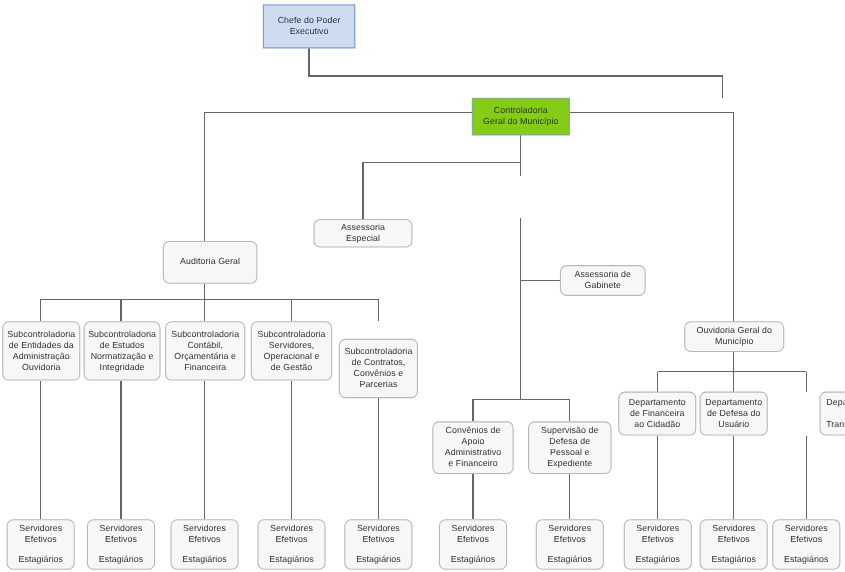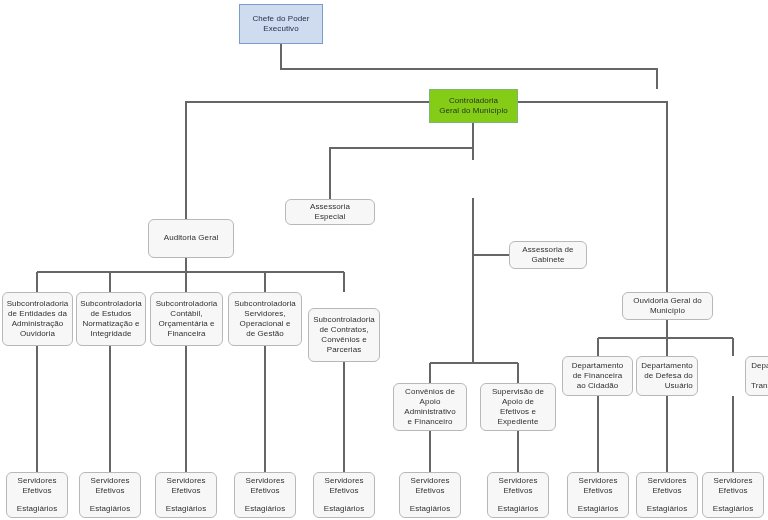--- a/index.html
+++ b/index.html
@@ -152,27 +152,27 @@
     <span>Subcontroladoria Servidores, Operacional e de Gestão</span>
   </div>
   <div class="node" style="left:308px; top:292px; width:72px; height:54px;margin-top:16px;">
     <span>Subcontroladoria de Contratos, Convênios e Parcerias</span>
   </div>
 
   <div class="node" style="left:393px; top:383px; width:74px; height:48px;">
     <span>Convênios de Apoio Administrativo e Financeiro</span>
   </div>
   <div class="node" style="left:480px; top:383px; width:76px; height:48px;">
-    <span>Supervisão de Apoio de Efetivos e Expediente</span>
+    <span>Supervisão de Defesa de Pessoal e Expediente</span>
   </div>
 
   <div class="node" style="left:562px; top:356px; width:71px; height:40px;">
     <span>Departamento de Financeira ao Cidadão</span>
   </div>
-  <div class="node" style="left:636px; top:356px; width:62px; height:40px;text-align:right;">
+  <div class="node" style="left:636px; top:356px; width:62px; height:40px;">
     <span>Departamento de Defesa do Usuário</span>
   </div>
   <div class="node" style="left:701px; top:356px; width:64px; height:40px;margin-left:44px;">
     <span>Departamento de Transparência</span>
   </div>
 
   <div class="node" style="left:6px; top:472px; width:62px; height:46px;">
     <span>Servidores Efetivos</span>
     <span class="line2">Estagiários</span>
   </div>

